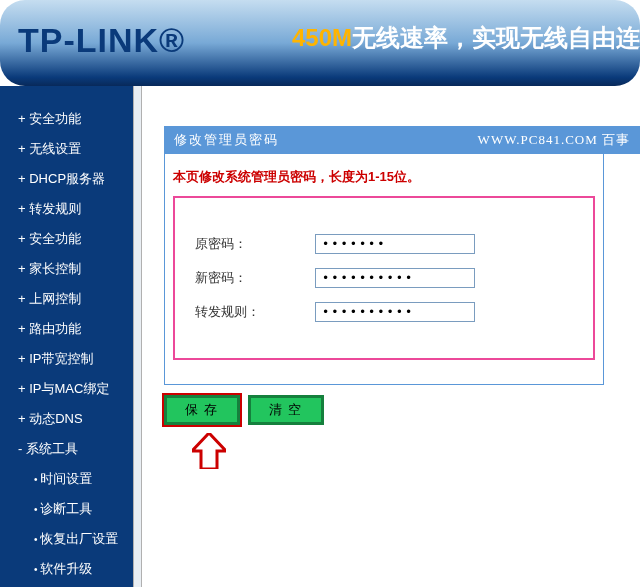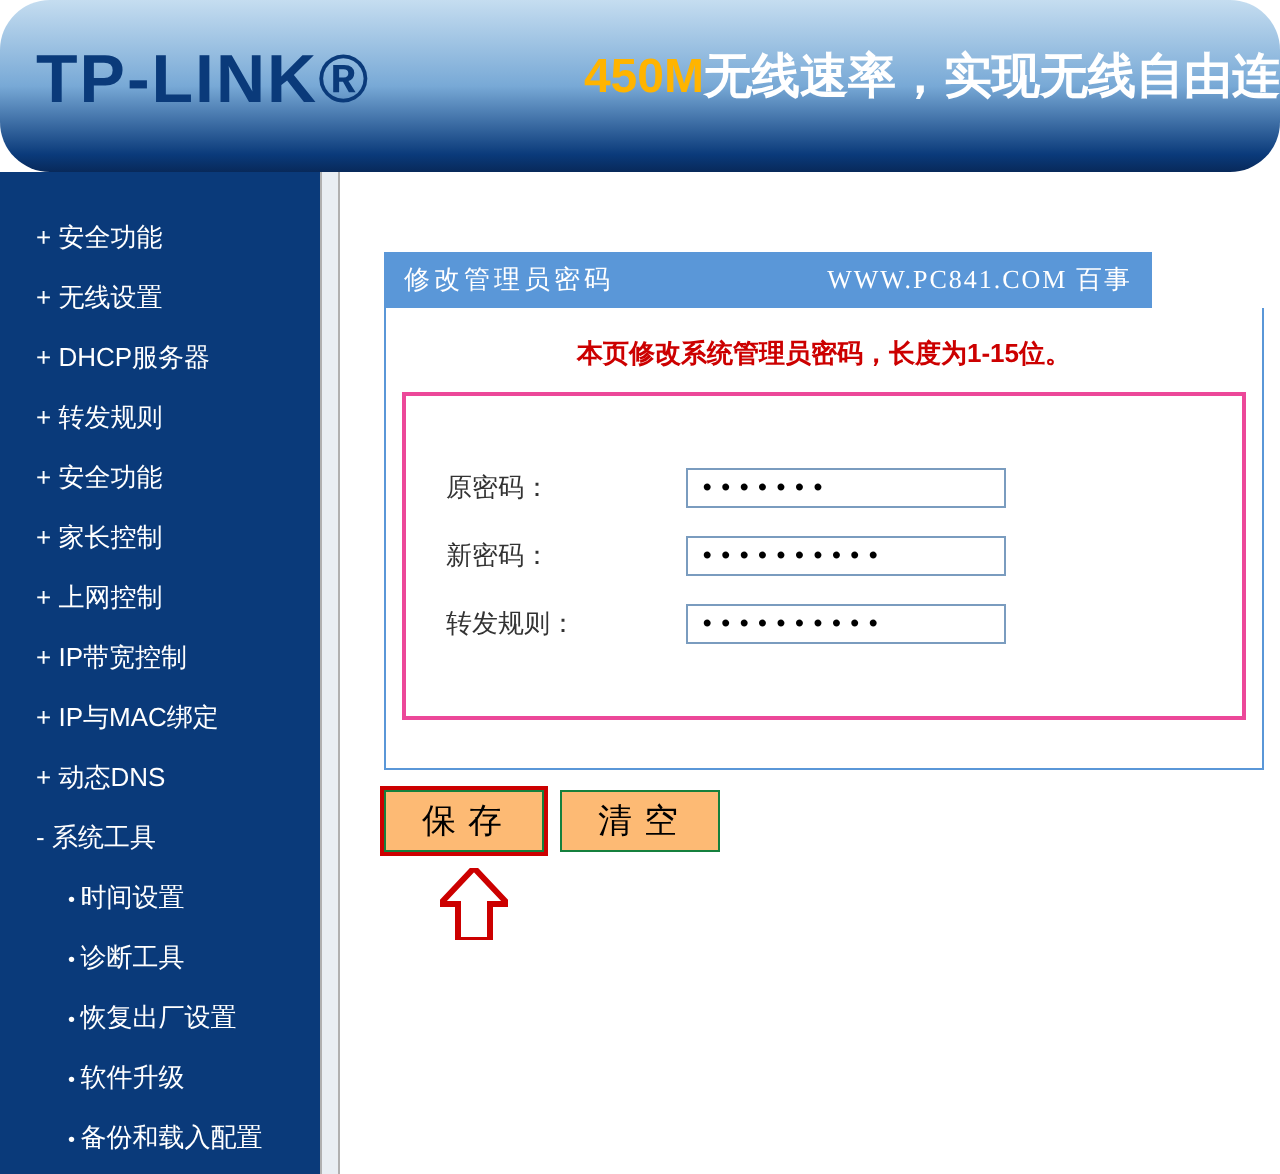--- a/index.html
+++ b/index.html
@@ -60,59 +60,59 @@
     flex: 1;
     background: #fff;
     padding: 40px 0 0 22px;
   }
   .panel-title {
     background: #5a97d8;
     color: #fff;
     padding: 5px 10px;
     font-size: 13px;
     letter-spacing: 2px;
-    width: 384px;
+    width: 476px;
     display: flex;
     justify-content: space-between;
   }
   .panel-title .url { letter-spacing: 1px; font-family: Liberation Serif, serif; }
   .panel-body {
     width: 440px;
     border: 1px solid #5a97d8;
     border-top: none;
     padding: 14px 8px 24px 8px;
   }
   .hint {
     color: #c00;
     font-size: 13px;
-    text-align: center;
+    text-align: left;
     margin-bottom: 10px;
     font-weight: 700;
   }
   .form-box {
     border: 2px solid #ec4899;
     padding: 22px 20px 22px 20px;
   }
   .form-row { display: flex; align-items: center; margin: 14px 0; }
   .form-row label { width: 120px; text-align: left; color: #333; }
   .form-row input {
     width: 160px;
     border: 1px solid #7a9cbf;
     padding: 2px 6px;
     font-family: monospace;
     letter-spacing: 2px;
     font-size: 12px;
     height: 20px;
   }
   .btnbar { margin-top: 10px; display:flex; align-items:center; gap:8px;}
   .btn {
-    border: 1px solid #15803d;
-    background: #fdba74;
+    border: 3px solid #15803d;
+    background: #22c55e;
     padding: 3px 14px;
-    font-size: 17px;
+    font-size: 13px;
     cursor: pointer;
     letter-spacing: 6px;
     text-indent: 4px;
   }
   .btn-highlight { outline: 2px solid #c00; }
   .arrow {
     margin-top: 8px; margin-left: 28px;
   }
   .arrow svg { display:block; }
 </style>
@@ -128,20 +128,21 @@
 
 <div class="layout">
   <div class="sidebar" id="sidebar">
       <div class="menu-item">安全功能</div>
       <div class="menu-item">无线设置</div>
       <div class="menu-item">DHCP服务器</div>
       <div class="menu-item">转发规则</div>
       <div class="menu-item">安全功能</div>
       <div class="menu-item">家长控制</div>
       <div class="menu-item">上网控制</div>
+      <div class="menu-item">路由功能</div>
       <div class="menu-item">IP带宽控制</div>
       <div class="menu-item">IP与MAC绑定</div>
       <div class="menu-item">动态DNS</div>
       <div class="menu-item parent-open">系统工具</div>
       <div class="sub-item">时间设置</div>
       <div class="sub-item">诊断工具</div>
       <div class="sub-item">恢复出厂设置</div>
       <div class="sub-item">软件升级</div>
       <div class="sub-item">备份和载入配置</div>
     </div>

